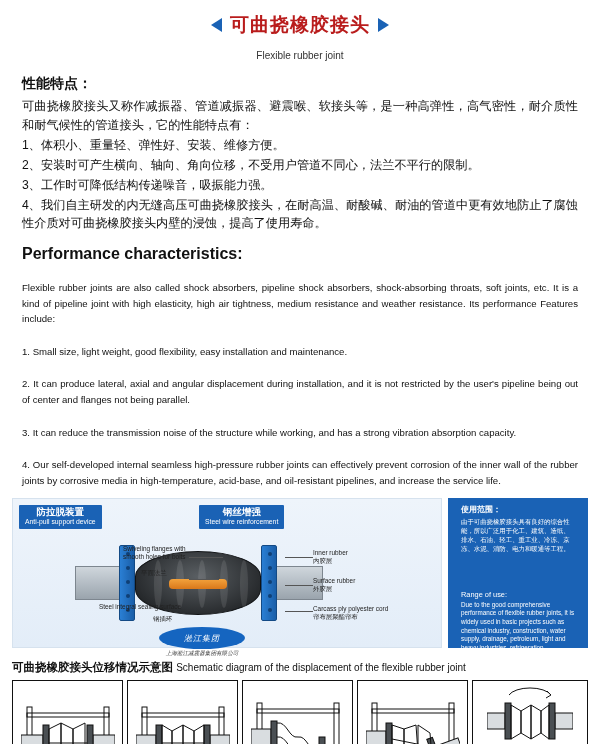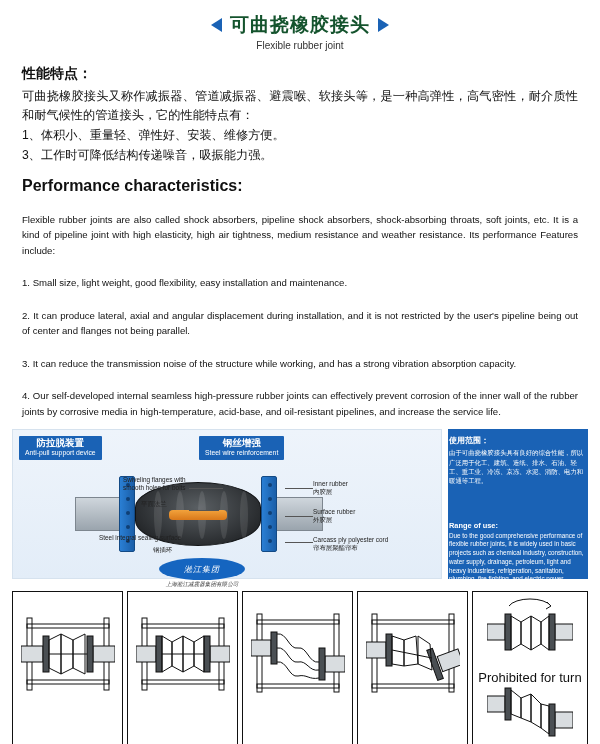--- a/index.html
+++ b/index.html
@@ -30,26 +30,26 @@
     width: 0; height: 0;
     border-top: 7px solid transparent;
     border-bottom: 7px solid transparent;
   }
   .tri-left { border-right: 11px solid #1a62b5; }
   .tri-right { border-left: 11px solid #1a62b5; }
   .header-cn {
     font-size: 19px;
     font-weight: bold;
     letter-spacing: 1px;
-    color: #14532d;
+    color: #b91c1c;
   }
   .header-en {
     font-size: 10px;
     color: #333;
-    margin-top: 2px;
+    margin-top: 12px;
   }
 
   
   .body-text { padding: 8px 22px 0 22px; }
   .sec-title-cn {
     font-size: 14px;
     font-weight: bold;
     margin: 6px 0 4px 0;
   }
   .cn-p {
@@ -169,26 +169,26 @@
     position:absolute;
     left: 86px; top: 115px; width: 86px;
     text-align:center;
     font-size: 5.6px; color:#333;
   }
 
   .fig1-right {
     flex: 1 1 auto;
     background: #1a62b5;
     color: #fff;
-    padding: 6px 1px;
+    padding: 6px 13px;
     overflow: hidden;
   }
   .fig1-right .r-head { font-size: 8px; font-weight: bold; margin-bottom: 2px; }
   .fig1-right .r-cn { font-size: 6.4px; line-height: 1.42; margin-bottom: 4px; }
-  .fig1-right .r-head2 { font-size: 7.4px; font-weight: bold; margin-bottom: 2px; margin-top: 36px; }
+  .fig1-right .r-head2 { font-size: 7.4px; font-weight: normal; margin-bottom: 2px; margin-top: 36px; }
   .fig1-right .r-en { font-size: 6.3px; line-height: 1.38; }
 
   
   .fig2 { margin: 12px 12px 0 12px; }
   .fig2-title {
     font-size: 11.5px;
     margin-bottom: 5px;
   }
   .fig2-title .t-cn { font-weight: bold; }
   .fig2-title .t-en { font-weight: normal; font-size: 10px; }
@@ -226,21 +226,23 @@
       <span class="header-cn">可曲挠橡胶接头</span>
       <span class="tri-right"></span>
     </div>
     <div class="header-en">Flexible rubber joint</div>
   </div>
 
   <div class="body-text">
     <div class="sec-title-cn">性能特点：</div>
     <p class="cn-p">可曲挠橡胶接头又称作减振器、管道减振器、避震喉、软接头等，是一种高弹性，高气密性，耐介质性和耐气候性的管道接头，它的性能特点有：</p>
     <p class="cn-p">1、体积小、重量轻、弹性好、安装、维修方便。</p>
+    <p class="cn-p">2、安装时可产生横向、轴向、角向位移，不受用户管道不同心，法兰不平行的限制。</p>
     <p class="cn-p">3、工作时可降低结构传递噪音，吸振能力强。</p>
+    <p class="cn-p">4、我们自主研发的内无缝高压可曲挠橡胶接头，在耐高温、耐酸碱、耐油的管道中更有效地防止了腐蚀性介质对可曲挠橡胶接头内壁的浸蚀，提高了使用寿命。</p>
 
     <div class="sec-title-en">Performance characteristics:</div>
     <p class="en-p">Flexible rubber joints are also called shock absorbers, pipeline shock absorbers, shock-absorbing throats, soft joints, etc. It is a kind of pipeline joint with high elasticity, high air tightness, medium resistance and weather resistance. Its performance Features include:</p>
     <p class="en-p">1. Small size, light weight, good flexibility, easy installation and maintenance.</p>
     <p class="en-p">2. It can produce lateral, axial and angular displacement during installation, and it is not restricted by the user's pipeline being out of center and flanges not being parallel.</p>
     <p class="en-p">3. It can reduce the transmission noise of the structure while working, and has a strong vibration absorption capacity.</p>
     <p class="en-p">4. Our self-developed internal seamless high-pressure rubber joints can effectively prevent corrosion of the inner wall of the rubber joints by corrosive media in high-temperature, acid-base, and oil-resistant pipelines, and increase the service life.</p>
   </div>
 
   <div class="fig1">
@@ -319,20 +321,24 @@
 
     <div class="fig1-right">
       <div class="r-head">使用范围：</div>
       <div class="r-cn">由于可曲挠橡胶接头具有良好的综合性能，所以广泛用于化工、建筑、造纸、排水、石油、轻工、重工业、冷冻、京冻、水泥、消防、电力和暖通等工程。</div>
       <div class="r-head2">Range of use:</div>
       <div class="r-en">Due to the good comprehensive performance of flexible rubber joints, it is widely used in basic projects such as chemical industry, construction, water supply, drainage, petroleum, light and heavy industries, refrigeration, sanitation, plumbing, fire fighting, and electric power.</div>
     </div>
   </div>
 
   <div class="fig2">
+    <div class="fig2-title">
+      <span class="t-cn">可曲挠橡胶接头位移情况示意图</span>
+      <span class="t-en">Schematic diagram of the displacement of the flexible rubber joint</span>
+    </div>
 
     <div class="fig2-grid">
 
       <div class="cell">
         <div class="art">
           <svg width="94" height="96" viewBox="0 0 94 96">
             <rect x="6" y="18" width="82" height="4" class="frame-line"></rect>
             <rect x="6" y="74" width="82" height="4" class="frame-line"></rect>
             <rect x="6" y="12" width="5" height="72" class="frame-line"></rect>
             <rect x="83" y="12" width="5" height="72" class="frame-line"></rect>

